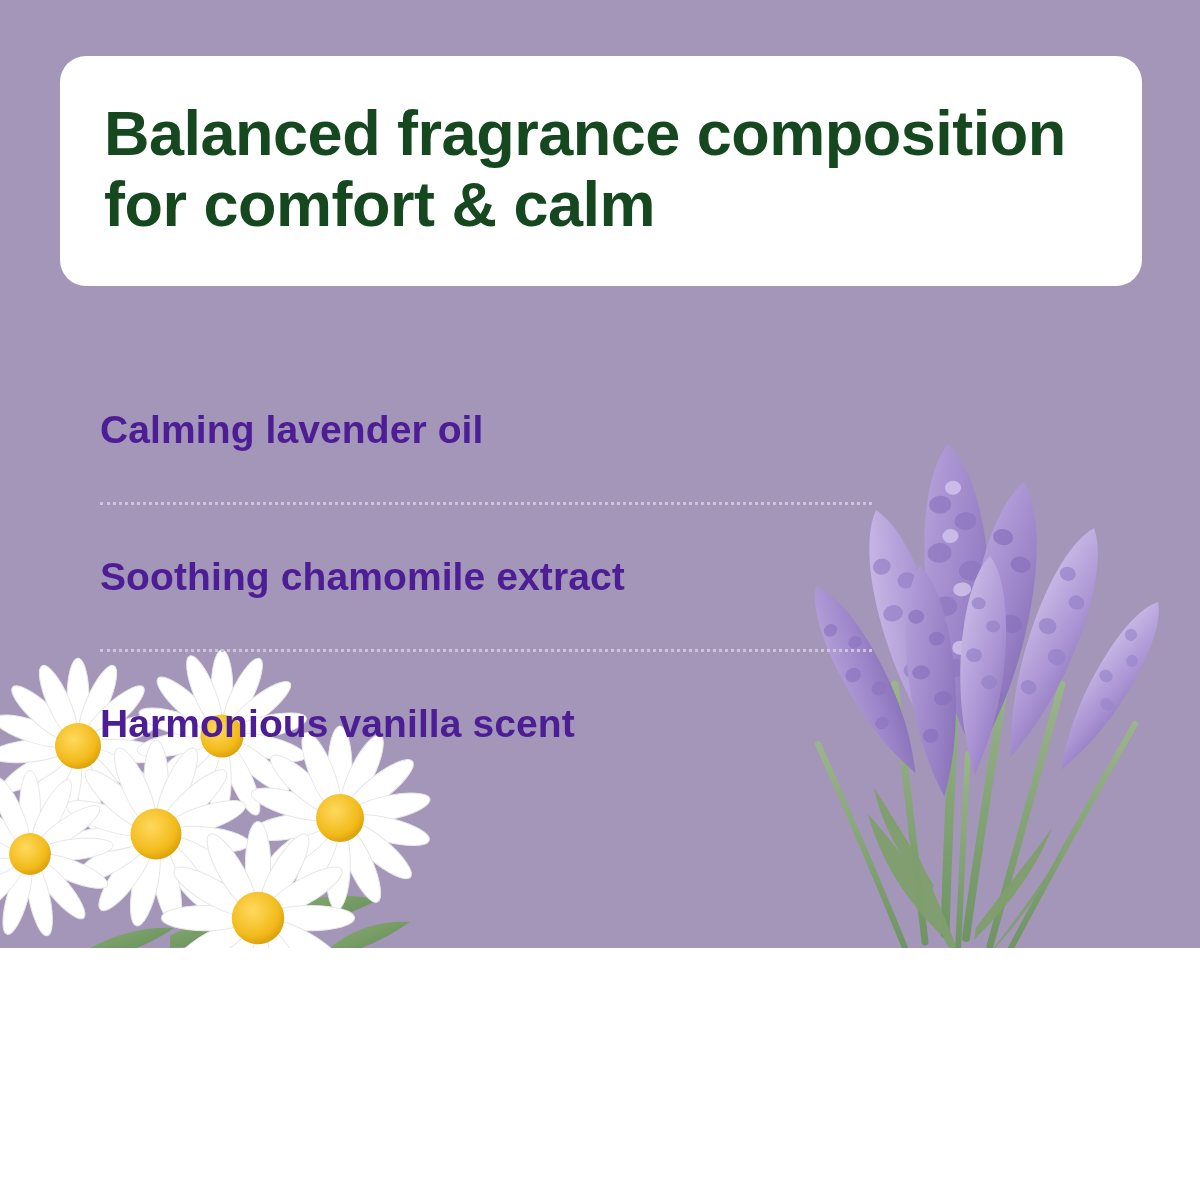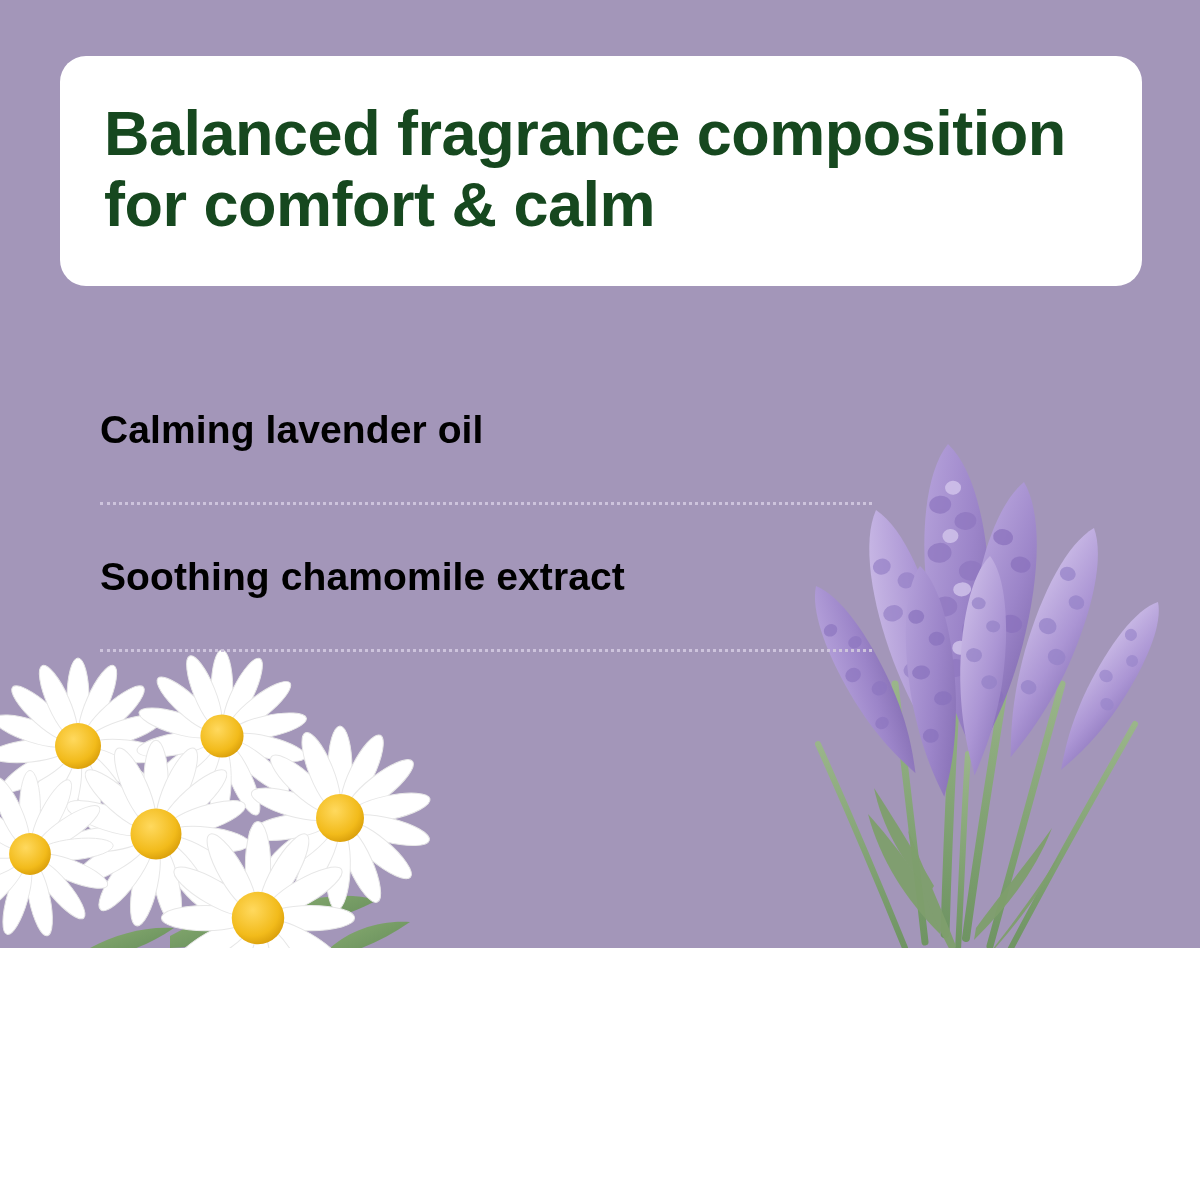--- a/index.html
+++ b/index.html
@@ -44,21 +44,21 @@
   }
 
   
   .features {
     position: absolute;
     left: 100px;
     top: 392px;
     width: 780px;
   }
   .feature-row {
-    color: #000000;
+    color: #4c1d95;
     font-family: "Liberation Sans", sans-serif;
     font-weight: bold;
     font-size: 39px;
     line-height: 1.1;
     letter-spacing: 0.1px;
     padding: 0;
     height: 76px;
     display: flex;
     align-items: center;
   }
@@ -542,15 +542,16 @@
 
   <div class="headline-card">
     <h1 class="headline-text">Balanced fragrance composition for comfort &amp; calm</h1>
   </div>
 
   <div class="features">
     <div class="feature-row">Calming lavender oil</div>
     <div class="divider"></div>
     <div class="feature-row">Soothing chamomile extract</div>
     <div class="divider"></div>
+    <div class="feature-row">Harmonious vanilla scent</div>
   </div>
 
 </div>
 
 </body></html>

